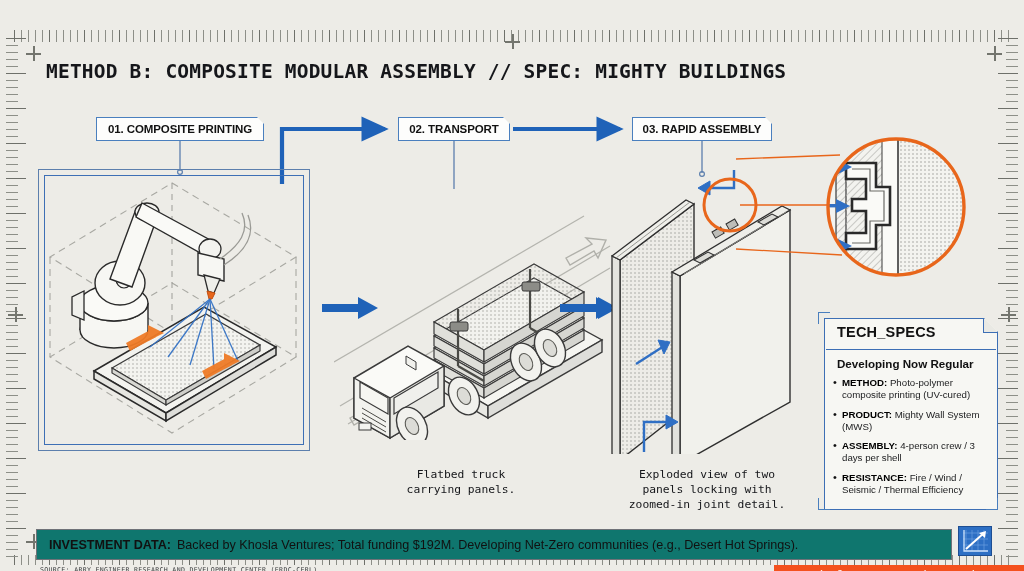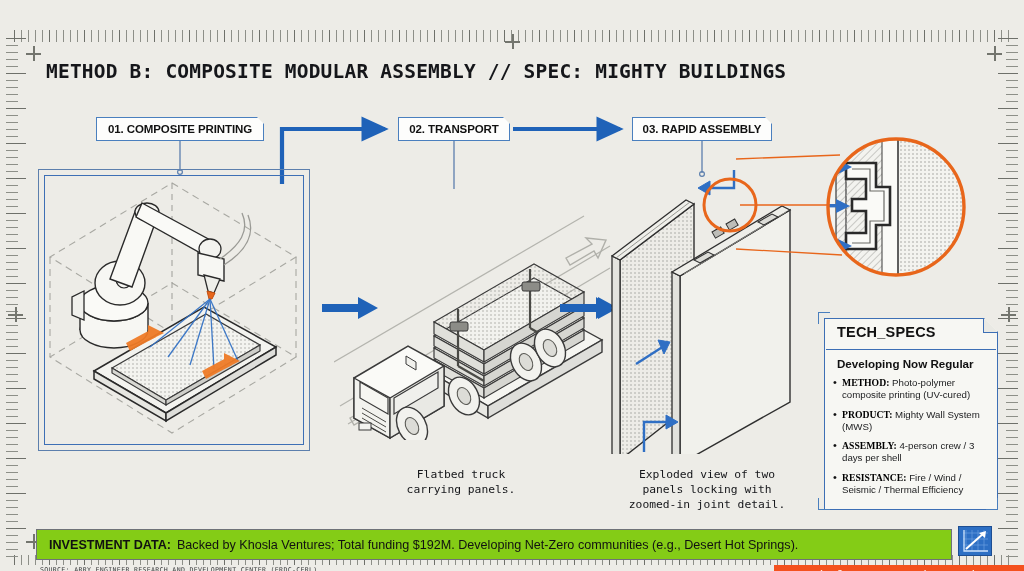--- a/index.html
+++ b/index.html
@@ -78,30 +78,30 @@
     letter-spacing:.2px;
   }
   .spec-rule{position:absolute;left:1px;right:1px;top:30px;height:1.3px;background:#3d6fb5;}
   .spec-sub{position:absolute;left:12px;top:38px;font-size:11.6px;font-weight:bold;color:#111;}
   .spec-list{position:absolute;left:8px;right:6px;top:58px;margin:0;padding:0;list-style:none;}
   .spec-list li{
     font-size:9.7px;line-height:12.3px;color:#1b1c1e;margin-bottom:7px;
     padding-left:9px;position:relative;
   }
   .spec-list li:before{content:"\2022";position:absolute;left:0;top:-1px;font-size:11px;color:#111;}
-  .spec-list b{font-weight:bold;color:#000;font-family:Liberation Serif, serif;}
+  .spec-list b{font-weight:bold;color:#000;}
   .bracket{position:absolute;width:11px;height:11px;border-color:#4a7fbe;border-style:solid;}
   .bk-tl{left:0;top:0;border-width:1.6px 0 0 1.6px;}
   .bk-bl{left:0;bottom:0;border-width:0 0 1.6px 1.6px;}
   .bk-br{right:0;bottom:0;border-width:0 1.6px 1.6px 0;}
 
   
   .invest{
     position:absolute;left:36px;top:505px;width:916px;height:31px;
-    background:#84cc16;border:1.3px solid #6f7278;box-sizing:border-box;
+    background:#0f766e;border:1.3px solid #6f7278;box-sizing:border-box;
     display:flex;align-items:center;padding-left:12px;
     font-size:12.6px;color:#111;white-space:nowrap;
   }
   .invest b{font-weight:bold;margin-right:6px;}
 
   .source{
     position:absolute;left:40px;top:542px;
     font-family:"DejaVu Sans Mono", monospace;
     font-size:6.6px;color:#3b3c3e;letter-spacing:.3px;white-space:nowrap;
   }

